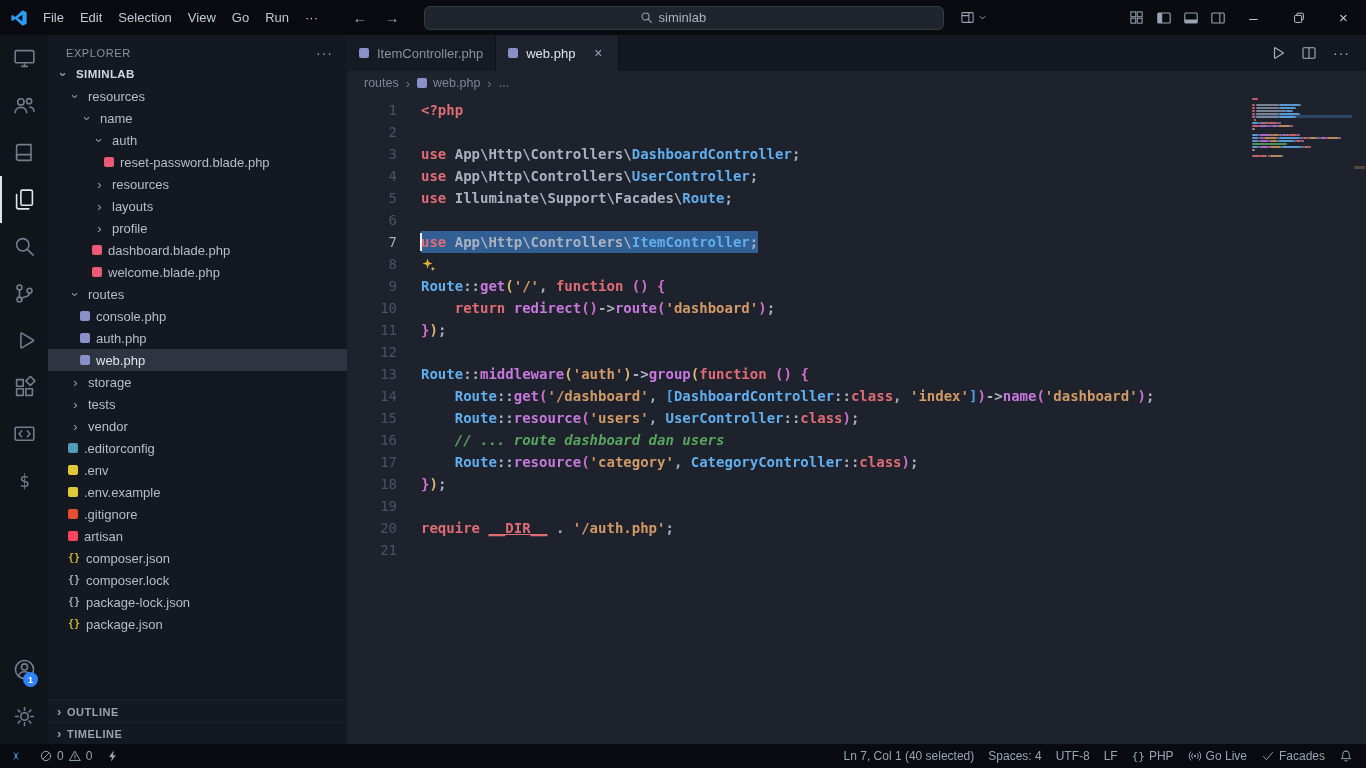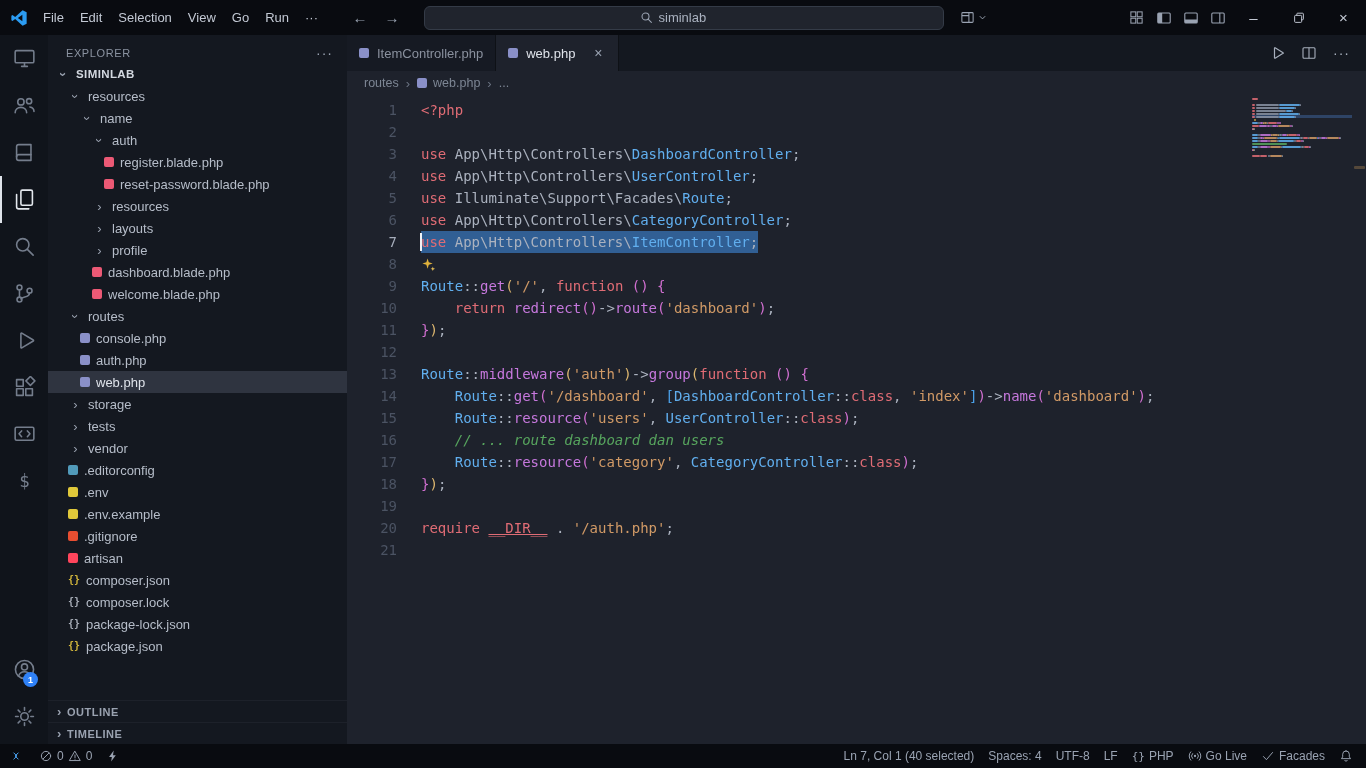--- a/index.html
+++ b/index.html
@@ -57,21 +57,21 @@
 
   .breadcrumbs { height:24px; display:flex; align-items:center; gap:7px; padding:0 17px; font-size:12.5px; color:#7d8694; flex:none; }
   .bc-sep { color:#6b7382; font-size:13px; }
   .bc-item { display:flex; align-items:center; gap:5px; }
 
   .code-wrap { flex:1; position:relative; overflow:hidden; font-family:"DejaVu Sans Mono",monospace; font-size:14px; line-height:22px; }
   #code { padding-top:4px; }
   .line { display:flex; height:22px; white-space:pre; }
   .ln { width:50px; flex:none; text-align:right; color:#4b5363; user-select:none; }
   .ln.act { color:#a6adbb; }
-  .lc { margin-left:24px; position:relative; }
+  .lc { margin-left:24px; position:relative;font-weight:bold; }
   .lc-inner { display:inline-block; height:22px; }
   .line.sel .lc-inner { background:#315f94; }
   .caret { position:absolute; left:-1px; top:2px; width:2px; height:18px; background:#f0f2f6; }
 
   .tk-kw{color:#e06c75} .tk-tag{color:#e06c75} .tk-cls{color:#61afef} .tk-fn{color:#c678dd}
   .tk-str{color:#d19a66} .tk-cm{color:#57a55e;font-style:italic} .tk-pl{color:#abb2bf}
   .tk-const{color:#e06c75;text-decoration:underline}
   .tk-b1{color:#dcb66f} .tk-b2{color:#d06fd0} .tk-b3{color:#4aa0e8}
   .sparkle-svg { width:15px; height:15px; transform:translateY(3px); }
 
@@ -267,24 +267,20 @@
             <span class="chev open">›</span>
             <span class="tlabel">resources</span>
           </div>
           <div class="trow" style="padding-left:32px">
             <span class="chev open">›</span>
             <span class="tlabel">name</span>
           </div>
           <div class="trow" style="padding-left:44px">
             <span class="chev open">›</span>
             <span class="tlabel">auth</span>
-          </div>
-          <div class="trow" style="padding-left:56px">
-            <span class="ficon sq" style="background:#ec5975"></span>
-            <span class="tlabel">register.blade.php</span>
           </div>
           <div class="trow" style="padding-left:56px">
             <span class="ficon sq" style="background:#ec5975"></span>
             <span class="tlabel">reset-password.blade.php</span>
           </div>
           <div class="trow" style="padding-left:44px">
             <span class="chev">›</span>
             <span class="tlabel">resources</span>
           </div>
           <div class="trow" style="padding-left:44px">
@@ -418,21 +414,21 @@
             <span>...</span>
           </span>
         </div>
       <div class="code-wrap">
         <div id="code">
             <div class="line"><div class="ln">1</div><div class="lc"><span class="lc-inner"><span class="tk-tag">&lt;?php</span></span></div></div>
             <div class="line"><div class="ln">2</div><div class="lc"><span class="lc-inner"></span></div></div>
             <div class="line"><div class="ln">3</div><div class="lc"><span class="lc-inner"><span class="tk-kw">use</span><span class="tk-pl"> App\Http\Controllers\</span><span class="tk-cls">DashboardController</span><span class="tk-pl">;</span></span></div></div>
             <div class="line"><div class="ln">4</div><div class="lc"><span class="lc-inner"><span class="tk-kw">use</span><span class="tk-pl"> App\Http\Controllers\</span><span class="tk-cls">UserController</span><span class="tk-pl">;</span></span></div></div>
             <div class="line"><div class="ln">5</div><div class="lc"><span class="lc-inner"><span class="tk-kw">use</span><span class="tk-pl"> Illuminate\Support\Facades\</span><span class="tk-cls">Route</span><span class="tk-pl">;</span></span></div></div>
-            <div class="line"><div class="ln">6</div><div class="lc"><span class="lc-inner"><span class="tk-kw">use</span><span class="tk-pl"> App\Http\Controllers\</span><span class="tk-cls">CategoryController</span><span class="tk-pl">;</span></span></div></div>
+            <div class="line"><div class="ln">6</div></div>
             <div class="line sel"><div class="ln act">7</div><div class="lc"><span class="caret"></span><span class="lc-inner"><span class="tk-kw">use</span><span class="tk-pl"> App\Http\Controllers\</span><span class="tk-cls">ItemController</span><span class="tk-pl">;</span></span></div></div>
             <div class="line"><div class="ln">8</div><div class="lc"><span class="lc-inner"><svg class="sparkle-svg" viewBox="0 0 16 16">
                     <path d="M7 1.5l1.3 4.2 4.2 1.3-4.2 1.3L7 12.5 5.7 8.3 1.5 7l4.2-1.3z" fill="#e0b23c"></path>
                     <path d="M12.6 10.2l.6 1.8 1.8.6-1.8.6-.6 1.8-.6-1.8-1.8-.6 1.8-.6z" fill="#f0c75a"></path>
                   </svg></span></div></div>
             <div class="line"><div class="ln">9</div><div class="lc"><span class="lc-inner"><span class="tk-cls">Route</span><span class="tk-pl">::</span><span class="tk-fn">get</span><span class="tk-b1">(</span><span class="tk-str">'/'</span><span class="tk-pl">, </span><span class="tk-kw">function</span><span class="tk-pl"> </span><span class="tk-b2">()</span><span class="tk-pl"> </span><span class="tk-b2">{</span></span></div></div>
             <div class="line"><div class="ln">10</div><div class="lc"><span class="lc-inner"><span class="tk-pl">    </span><span class="tk-kw">return</span><span class="tk-pl"> </span><span class="tk-fn">redirect</span><span class="tk-b2">()</span><span class="tk-pl">-&gt;</span><span class="tk-fn">route</span><span class="tk-b2">(</span><span class="tk-str">'dashboard'</span><span class="tk-b2">)</span><span class="tk-pl">;</span></span></div></div>
             <div class="line"><div class="ln">11</div><div class="lc"><span class="lc-inner"><span class="tk-b2">}</span><span class="tk-b1">)</span><span class="tk-pl">;</span></span></div></div>
             <div class="line"><div class="ln">12</div><div class="lc"><span class="lc-inner"></span></div></div>
             <div class="line"><div class="ln">13</div><div class="lc"><span class="lc-inner"><span class="tk-cls">Route</span><span class="tk-pl">::</span><span class="tk-fn">middleware</span><span class="tk-b1">(</span><span class="tk-str">'auth'</span><span class="tk-b1">)</span><span class="tk-pl">-&gt;</span><span class="tk-fn">group</span><span class="tk-b1">(</span><span class="tk-kw">function</span><span class="tk-pl"> </span><span class="tk-b2">()</span><span class="tk-pl"> </span><span class="tk-b2">{</span></span></div></div>

